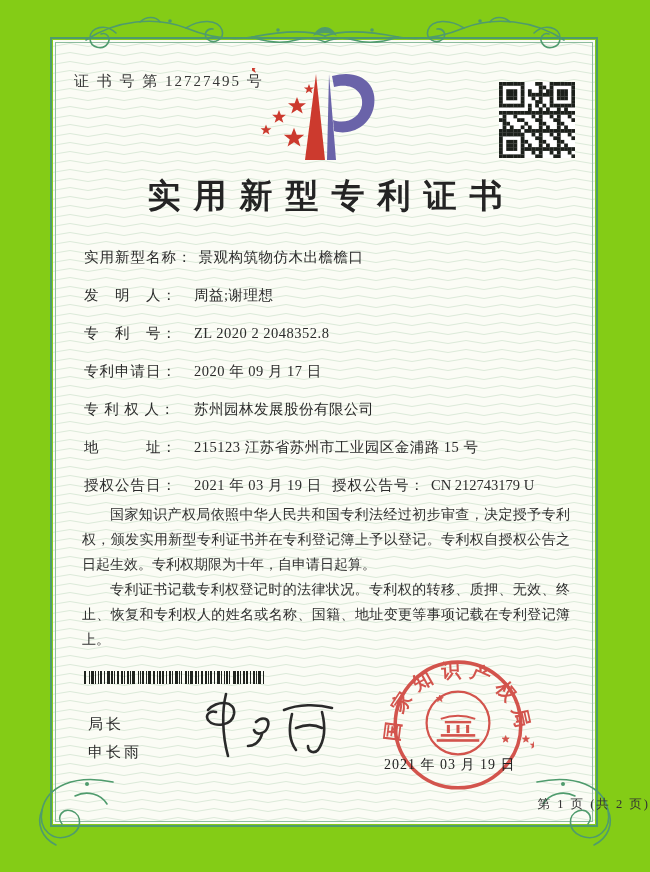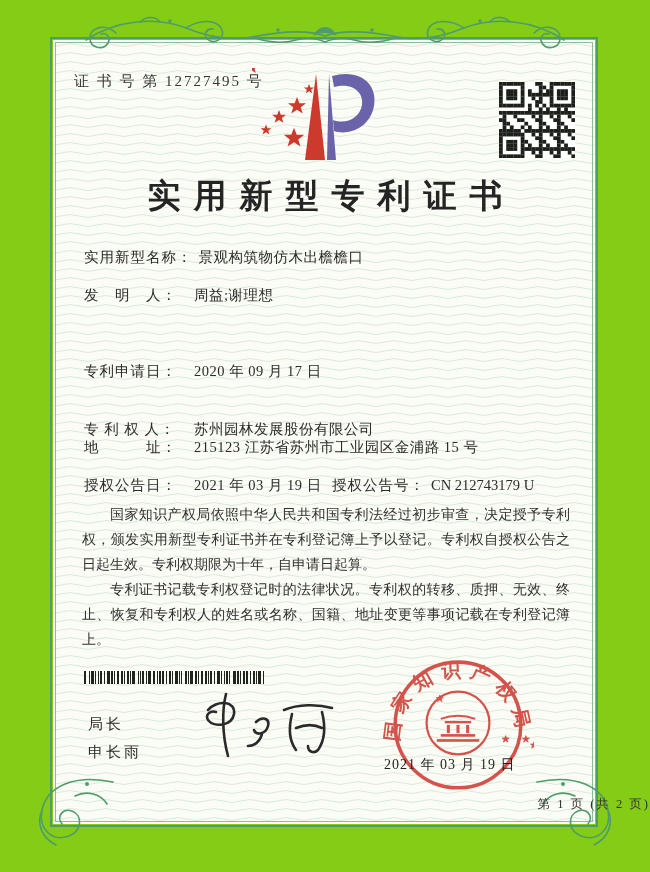--- a/index.html
+++ b/index.html
@@ -432,24 +432,27 @@
     </svg>
 
   <div class="title">实用新型专利证书</div>
 
   <div class="field" style="top:248px;">
     <span class="lab">实用新型名称：</span><span class="val">景观构筑物仿木出檐檐口</span>
   </div>
   <div class="field" style="top:286px;">
     <span class="lab">发　明　人：</span><span class="val">周益;谢理想</span>
   </div>
+  <div class="field" style="top:324px;">
+    <span class="lab">专　利　号：</span><span class="val">ZL 2020 2 2048352.8</span>
+  </div>
   <div class="field" style="top:362px;">
     <span class="lab">专利申请日：</span><span class="val">2020 年 09 月 17 日</span>
   </div>
-  <div class="field" style="top:420px;">
+  <div class="field" style="top:400px;">
     <span class="lab">专 利 权 人：</span><span class="val">苏州园林发展股份有限公司</span>
   </div>
   <div class="field" style="top:438px;">
     <span class="lab">地　　　址：</span><span class="val">215123 江苏省苏州市工业园区金浦路 15 号</span>
   </div>
   <div class="field" style="top:476px;">
     <span class="lab">授权公告日：</span><span class="val">2021 年 03 月 19 日</span>
   </div>
   <div class="field2" style="top:476px;">
     <span class="lab">授权公告号：</span><span class="val">CN 212743179 U</span>

